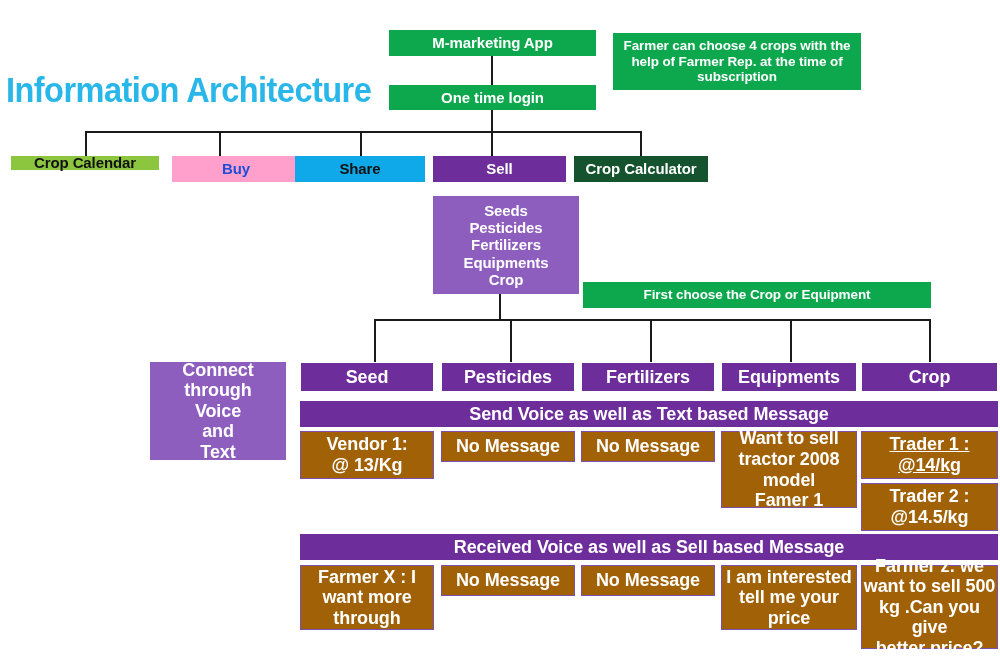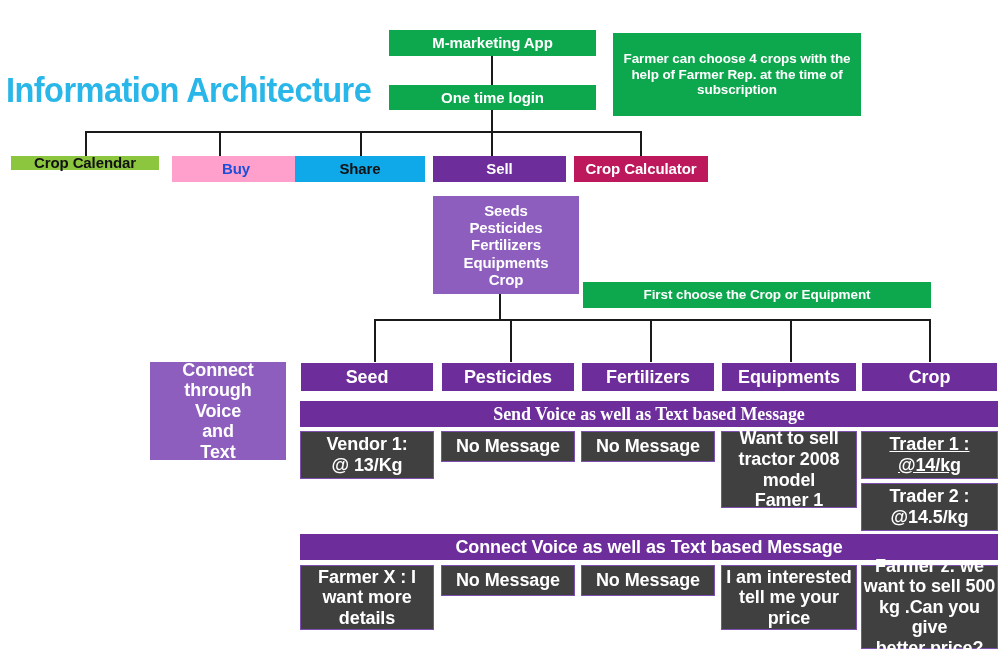--- a/index.html
+++ b/index.html
@@ -51,44 +51,44 @@
   }
   .ln.h { height: 2px; }
   .ln.v { width: 2px; }
 
   
   .green      { background: #0DA74E; color: #ffffff; }
   .lgreen     { background: #8CC63E; color: #111111; }
   .pink       { background: #FF9FCB; color: #1d4ed8; margin-left: 17px; }
   .cyanbox    { background: #0FA8E8; color: #111111; }
   .dpurple    { background: #6D2D9B; color: #ffffff; }
-  .red        { background: #be185d; color: #ffffff; }
+  .red        { background: #14532d; color: #ffffff; }
   .mpurple    { background: #8E5EBE; color: #ffffff; }
-  .lpurple    { background: #404040; color: #ffffff; border: 1px solid #7D4FAE; }
+  .lpurple    { background: #a16207; color: #ffffff; border: 1px solid #7D4FAE; }
 
   .fs15 { font-size: 15px; }
   .fs14 { font-size: 18px; }
   .fs13 { font-size: 13.5px; }
   .pad4 { padding: 2px 4px; }
   .col  { flex-direction: column; }
 </style>
 </head>
 <body>
 
 <div id="canvas">
 
   <div id="title">Information Architecture</div>
 
   <div class="box green fs15" style="left:389px; top:30px; width:207px; height:26px;">M-marketing App</div>
 
   <div class="ln v" style="left:491px; top:56px; height:29px;"></div>
 
   <div class="box green fs15" style="left:389px; top:85px; width:207px; height:25px;">One time login</div>
 
-  <div class="box green fs13 pad4" style="left:613px; top:33px; width:248px; height:83px;">
+  <div class="box green fs13 pad4" style="left:613px; top:33px; width:248px; height:57px;">
     <span>Farmer can choose 4 crops with the help of Farmer Rep. at the time of subscription</span>
   </div>
 
   <div class="ln v" style="left:491px; top:110px; height:22px;"></div>
 
   <div class="ln h" style="left:85px; top:131px; width:556px;"></div>
   <div class="ln v" style="left:85px; top:131px; height:25px;"></div>
   <div class="ln v" style="left:219px; top:131px; height:25px;"></div>
   <div class="ln v" style="left:360px; top:131px; height:25px;"></div>
   <div class="ln v" style="left:491px; top:131px; height:25px;"></div>
@@ -126,21 +126,21 @@
 and
 Text</span>
   </div>
 
   <div class="box dpurple fs14" style="left:300px; top:362px; width:134px; height:30px; border:1px solid #ffffff;">Seed</div>
   <div class="box dpurple fs14" style="left:441px; top:362px; width:134px; height:30px; border:1px solid #ffffff;">Pesticides</div>
   <div class="box dpurple fs14" style="left:581px; top:362px; width:134px; height:30px; border:1px solid #ffffff;">Fertilizers</div>
   <div class="box dpurple fs14" style="left:721px; top:362px; width:136px; height:30px; border:1px solid #ffffff;">Equipments</div>
   <div class="box dpurple fs14" style="left:861px; top:362px; width:137px; height:30px; border:1px solid #ffffff;">Crop</div>
 
-  <div class="box dpurple fs14" style="left:300px; top:401px; width:698px; height:26px;font-family:Liberation Serif, serif;">Send Voice as well as Text based Message</div>
+  <div class="box dpurple fs14" style="left:300px; top:401px; width:698px; height:26px;">Send Voice as well as Text based Message</div>
 
   <div class="box lpurple fs14 col" style="left:300px; top:431px; width:134px; height:48px;">
     <span style="white-space:pre-line;">Vendor 1:
 @ 13/Kg</span>
   </div>
 
   <div class="box lpurple fs14" style="left:441px; top:431px; width:134px; height:31px;">
     <span style="white-space:pre-line;">No Message</span>
   </div>
 
@@ -157,26 +157,26 @@
 
   <div class="box lpurple fs14 col" style="left:861px; top:431px; width:137px; height:48px;text-decoration:underline;">
     <span style="white-space:pre-line;">Trader 1 :
 @14/kg</span>
   </div>
   <div class="box lpurple fs14 col" style="left:861px; top:483px; width:137px; height:48px;">
     <span style="white-space:pre-line;">Trader 2 :
 @14.5/kg</span>
   </div>
 
-  <div class="box dpurple fs14" style="left:300px; top:534px; width:698px; height:26px;">Connect Voice as well as Text based Message</div>
+  <div class="box dpurple fs14" style="left:300px; top:534px; width:698px; height:26px;">Received Voice as well as Sell based Message</div>
 
   <div class="box lpurple fs14 col" style="left:300px; top:565px; width:134px; height:65px;">
     <span style="white-space:pre-line;">Farmer X : I
 want more
-details</span>
+through</span>
   </div>
 
   <div class="box lpurple fs14" style="left:441px; top:565px; width:134px; height:31px;">
     <span style="white-space:pre-line;">No Message</span>
   </div>
 
   <div class="box lpurple fs14" style="left:581px; top:565px; width:134px; height:31px;">
     <span style="white-space:pre-line;">No Message</span>
   </div>
 

